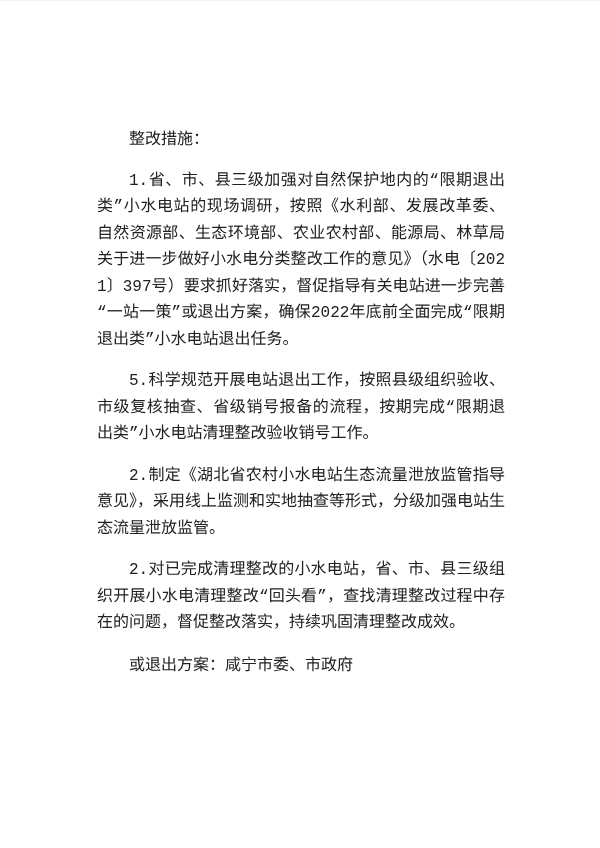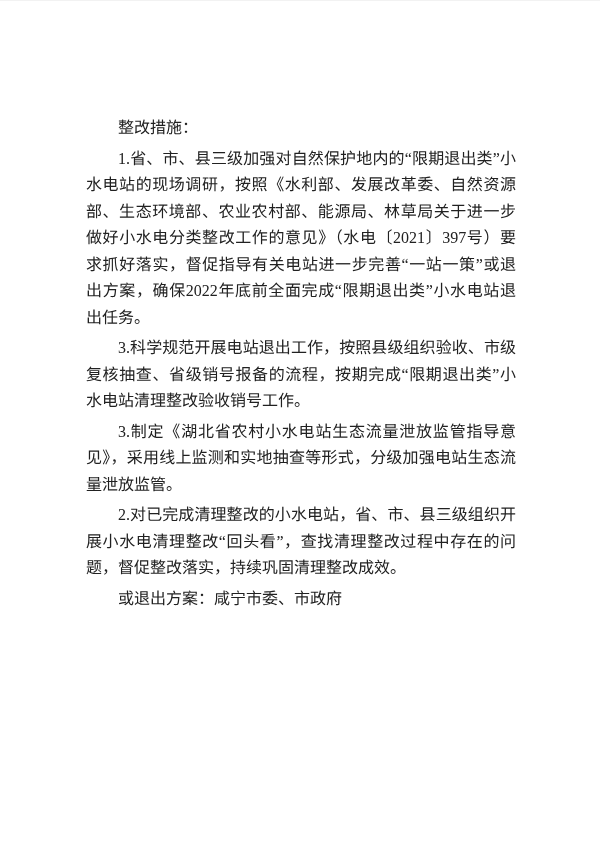--- a/index.html
+++ b/index.html
@@ -16,55 +16,55 @@
     box-sizing: border-box;
     border-top: 1px solid #f2f2f2;
   }
   .doc-body {
     position: absolute;
     left: 82px;
     top: 110px;
     width: 438px;
   }
   .doc-body p {
-    margin: 4px;
+    margin: 15px;
     padding: 0;
     font-size: 16px;
     line-height: 26.5px;
     text-indent: 2em;
     text-align: justify;
     text-justify: inter-ideograph;
     word-break: break-all;
     color: #212121;
   }
   .kaiti {
     font-family: "Liberation Serif", "DejaVu Serif", serif;
     color: #1c1c1c;
   }
   .fangsong {
-    font-family: Liberation Serif, serif;
+    font-family: Liberation Mono, monospace;
     color: #212121;
   }
   .heiti {
     font-family: "Liberation Sans", "DejaVu Sans", sans-serif;
     font-weight: 700;
     color: #0d0d0d;
   }
 </style>
 </head>
 <body>
 
 <div class="page">
   <div class="doc-body">
     <p class="kaiti">整改措施：</p>
 
     <p class="fangsong">1.省、市、县三级加强对自然保护地内的“限期退出类”小水电站的现场调研，按照《水利部、发展改革委、自然资源部、生态环境部、农业农村部、能源局、林草局关于进一步做好小水电分类整改工作的意见》（水电〔2021〕397号）要求抓好落实，督促指导有关电站进一步完善“一站一策”或退出方案，确保2022年底前全面完成“限期退出类”小水电站退出任务。</p>
 
-    <p class="fangsong">3.科学规范开展电站退出工作，按照县级组织验收、市级复核抽查、省级销号报备的流程，按期完成“限期退出类”小水电站清理整改验收销号工作。</p>
+    <p class="fangsong">5.科学规范开展电站退出工作，按照县级组织验收、市级复核抽查、省级销号报备的流程，按期完成“限期退出类”小水电站清理整改验收销号工作。</p>
 
-    <p class="fangsong">3.制定《湖北省农村小水电站生态流量泄放监管指导意见》，采用线上监测和实地抽查等形式，分级加强电站生态流量泄放监管。</p>
+    <p class="fangsong">2.制定《湖北省农村小水电站生态流量泄放监管指导意见》，采用线上监测和实地抽查等形式，分级加强电站生态流量泄放监管。</p>
 
     <p class="fangsong">2.对已完成清理整改的小水电站，省、市、县三级组织开展小水电清理整改“回头看”，查找清理整改过程中存在的问题，督促整改落实，持续巩固清理整改成效。</p>
 
 
     <p class="kaiti">或退出方案：咸宁市委、市政府</p>
   </div>
 </div>
 
 </body></html>

